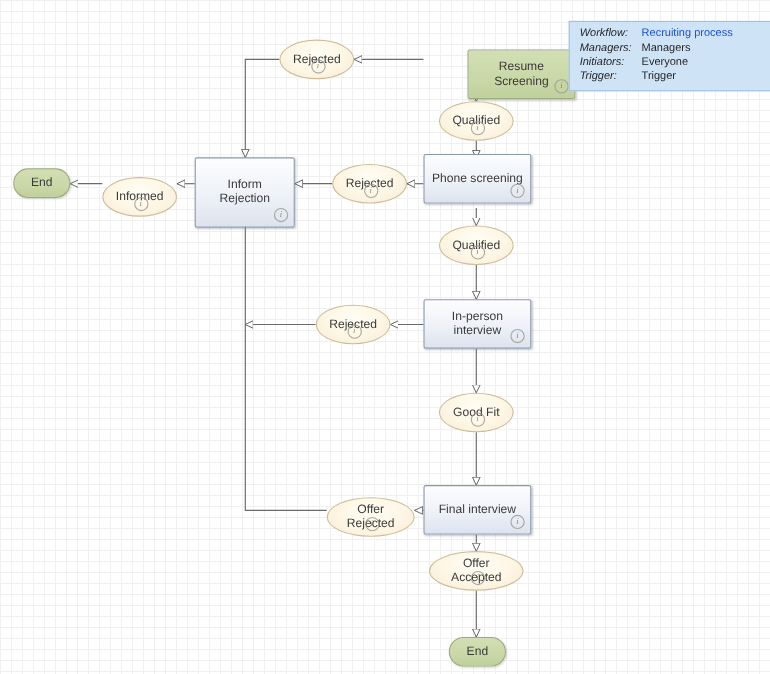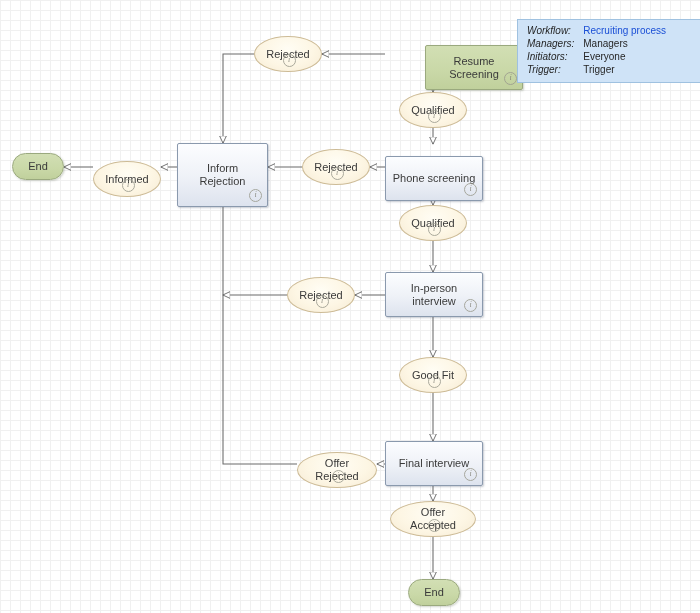--- a/index.html
+++ b/index.html
@@ -166,21 +166,21 @@
         <span class="info">i</span>
       </div>
       <div class="node ellipse" style="left: 254px; top: 36px; width: 68px; height: 36px;">
         <span class="lbl">Rejected</span>
         <span class="info">i</span>
       </div>
       <div class="node ellipse" style="left: 399px; top: 92px; width: 68px; height: 36px;">
         <span class="lbl">Qualified</span>
         <span class="info">i</span>
       </div>
-      <div class="node task" style="left: 385px; top: 156px; width: 98px; height: 45px;">
+      <div class="node task" style="left: 385px; top: 140px; width: 98px; height: 45px;">
         <span class="lbl">Phone screening</span>
         <span class="info">i</span>
       </div>
       <div class="node ellipse" style="left: 302px; top: 149px; width: 68px; height: 36px;">
         <span class="lbl">Rejected</span>
         <span class="info">i</span>
       </div>
       <div class="node task" style="left: 177px; top: 143px; width: 91px; height: 64px;">
         <span class="lbl">Inform Rejection</span>
         <span class="info">i</span>

